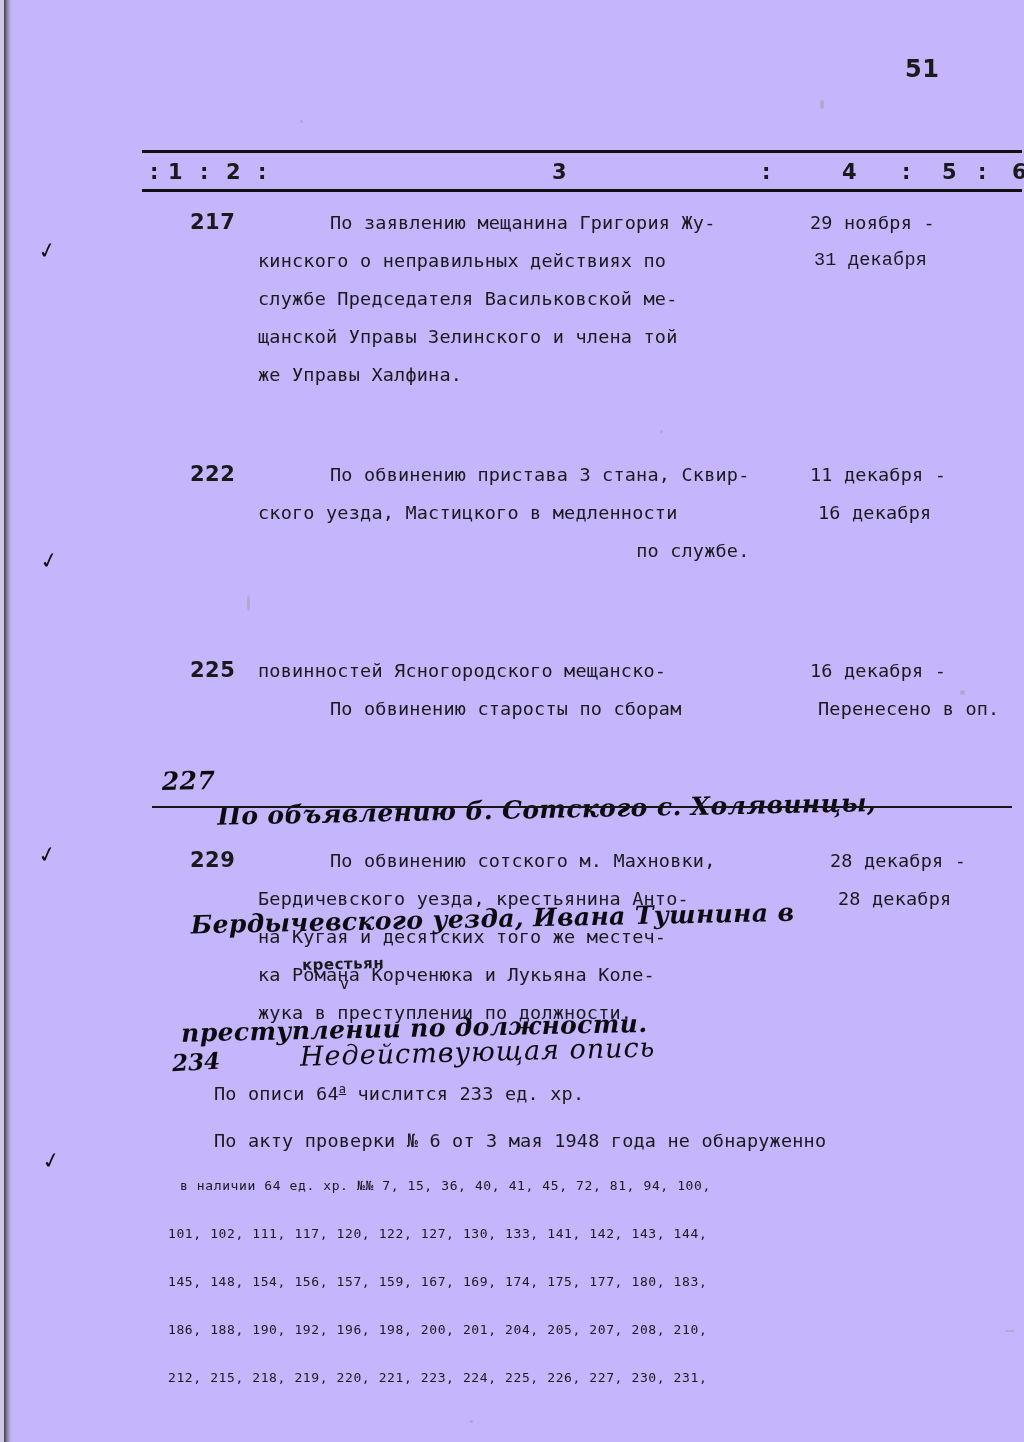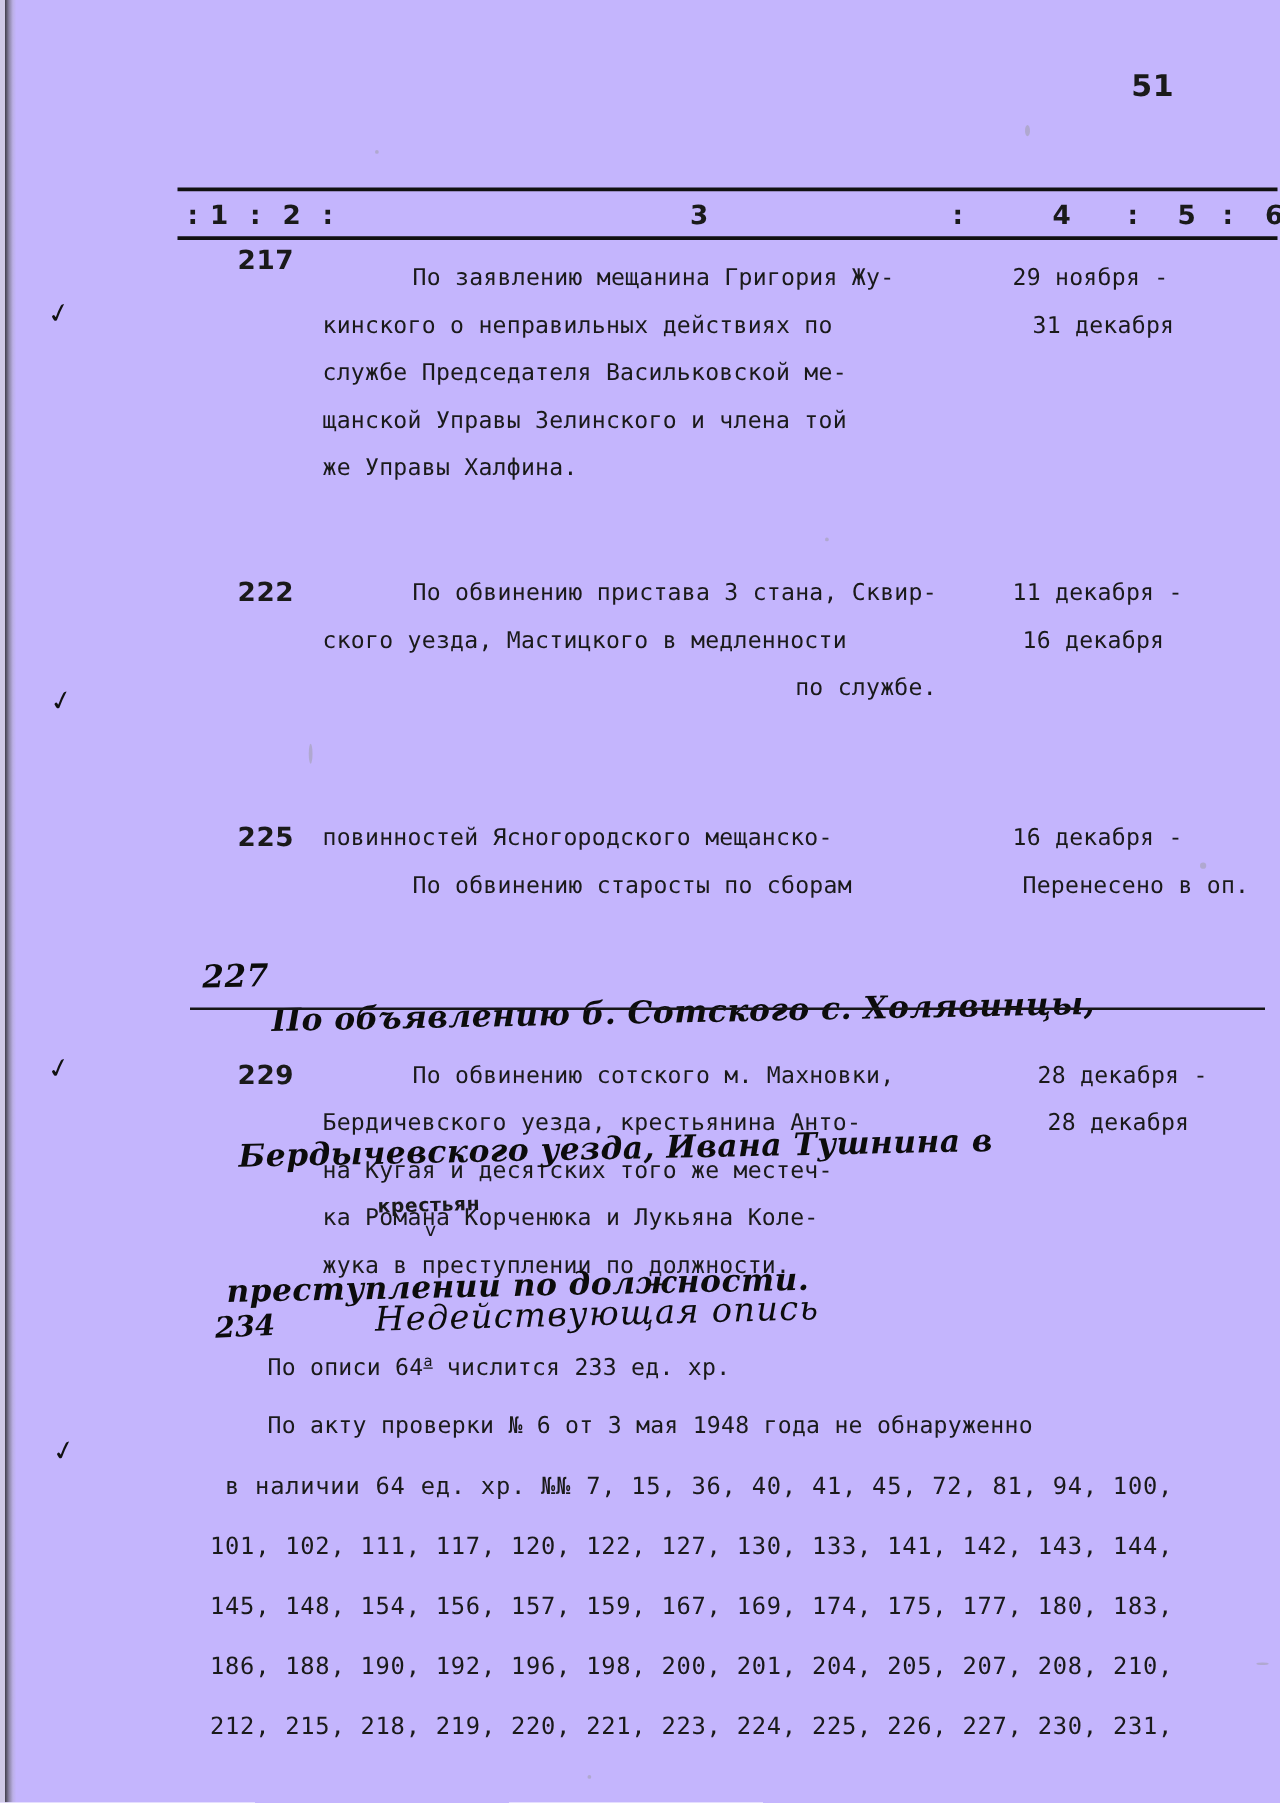--- a/index.html
+++ b/index.html
@@ -177,21 +177,21 @@
 
   
   .footer-line {
     position: absolute;
     font-size: 18.5px;
     letter-spacing: .2px;
     white-space: pre;
   }
   .num-row {
     position: absolute;
-    font-size: 19px;
+    font-size: 13px;
     letter-spacing: .6px;
     white-space: pre;
   }
   .sup {
     font-size: 12px;
     vertical-align: super;
     text-decoration: underline;
   }
 </style>
 </head>
@@ -215,23 +215,23 @@
         <div class="ruler-cell" style="left: 620px;">:</div>
         <div class="ruler-cell" style="left: 700px;">4</div>
         <div class="ruler-cell" style="left: 760px;">:</div>
         <div class="ruler-cell" style="left: 800px;">5</div>
         <div class="ruler-cell" style="left: 836px;">:</div>
         <div class="ruler-cell" style="left: 870px;">6</div>
       </div>
   </div>
 
   <div id="entries-root">
-      <div class="entry-no" style="left: 190px; top: 196px;">217</div>
+      <div class="entry-no" style="left: 190px; top: 210px;">217</div>
       <div class="entry-body" style="left: 330px; top: 204px;"><div style="text-indent: 0px; padding-left: 0px; margin-left: 0px;">По заявлению мещанина Григория Жу-</div><div style="text-indent: -36px; padding-left: 0px; margin-left: -36px;">кинского о неправильных действиях по</div><div style="text-indent: -36px; padding-left: 0px; margin-left: -36px;">службе Председателя Васильковской ме-</div><div style="text-indent: -36px; padding-left: 0px; margin-left: -36px;">щанской Управы Зелинского и члена той</div><div style="text-indent: -36px; padding-left: 0px; margin-left: -36px;">же Управы Халфина.</div></div>
-      <div class="entry-dates" style="left: 810px; top: 204px;"><div>29 ноября -</div><div style="margin-left: 16px;">31 декабря</div></div>
+      <div class="entry-dates" style="left: 810px; top: 204px;"><div>29 ноября -</div><div style="margin-left: 4px; font-family: Liberation Mono, monospace;">31 декабря</div></div>
       <div class="entry-no" style="left: 190px; top: 462px;">222</div>
       <div class="entry-body" style="left: 330px; top: 456px;"><div style="text-indent: 0px; padding-left: 0px; margin-left: 0px;">По обвинению пристава 3 стана, Сквир-</div><div style="text-indent: -36px; padding-left: 0px; margin-left: -36px;">ского уезда, Мастицкого в медленности</div><div style="text-indent: -36px; padding-left: 0px; margin-left: -36px; text-align: right;">по службе.</div></div>
       <div class="entry-dates" style="left: 810px; top: 456px;"><div>11 декабря -</div><div style="margin-left: 8px;">16 декабря</div></div>
       <div class="entry-no" style="left: 190px; top: 658px;">225</div>
       <div class="entry-body" style="left: 330px; top: 652px;"><div style="text-indent: -36px; padding-left: 0px; margin-left: -36px;">повинностей Ясногородского мещанско-</div><div style="text-indent: 0px; padding-left: 0px; margin-left: 0px;">По обвинению старосты по сборам</div></div>
       <div class="entry-dates" style="left: 810px; top: 652px;"><div>16 декабря -</div><div style="margin-left: 8px;">Перенесено в оп.</div></div>
       <div class="entry-no" style="left: 190px; top: 848px;">229</div>
       <div class="entry-body" style="left: 330px; top: 842px;"><div style="text-indent: 0px; padding-left: 0px; margin-left: 0px;">По обвинению сотского м. Махновки,</div><div style="text-indent: -36px; padding-left: 0px; margin-left: -36px;">Бердичевского уезда, крестьянина Анто-</div><div style="text-indent: -36px; padding-left: 0px; margin-left: -36px;">на Кугая и десятских того же местеч-</div><div style="text-indent: -36px; padding-left: 0px; margin-left: -36px;">ка Романа Корченюка и Лукьяна Коле-</div><div style="text-indent: -36px; padding-left: 0px; margin-left: -36px;">жука в преступлении по должности.</div></div>
       <div class="entry-dates" style="left: 830px; top: 842px;"><div>28 декабря -</div><div style="margin-left: 8px;">28 декабря</div></div>
     </div>

